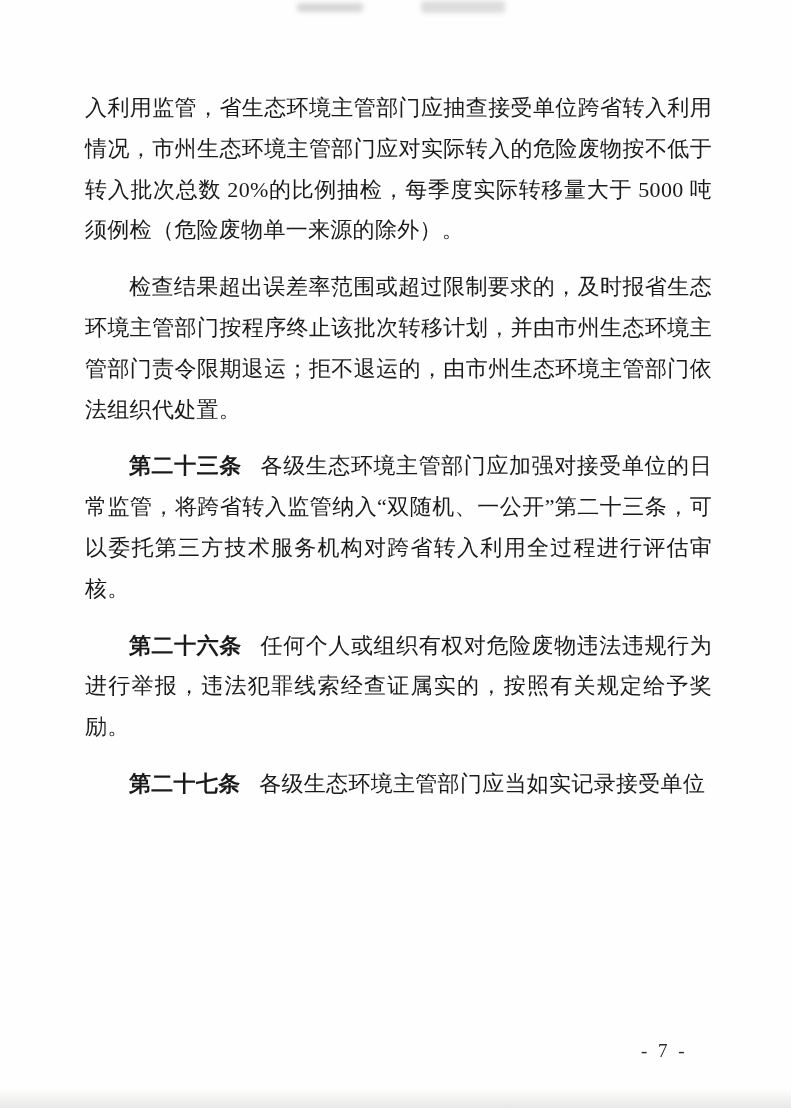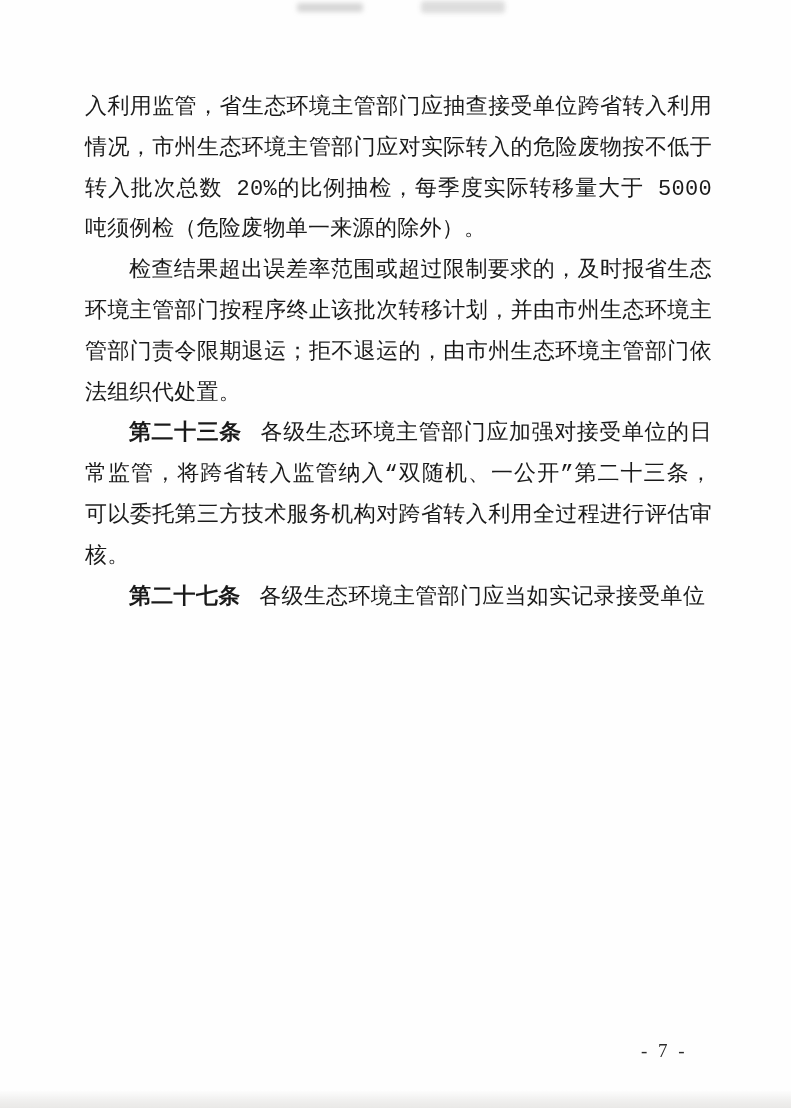--- a/index.html
+++ b/index.html
@@ -39,28 +39,28 @@
     position: absolute;
     left: 85px;
     top: 88px;
     width: 627px;
     color: #1a1a1a;
     font-size: 22px;
     line-height: 40.8px;
     text-align: justify;
     text-justify: inter-ideograph;
     letter-spacing: 0.3px;
-    font-family: Liberation Mono, monospace;
   }
   .content p {
     margin: 0;
     padding: 0;
   }
   .content p.indent {
     text-indent: 2em;
+    margin-top: 16px;
   }
   .term {
     font-weight: bold;
     margin-right: 0.85em;
   }
   .page-num {
     position: absolute;
     left: 641px;
     top: 1040px;
     font-size: 19px;
@@ -81,20 +81,21 @@
   <div class="content">
 
     <p><span>入利用监管，省生态环境主管部门应抽查接受单位跨省转入利用情况，市州生态环境主管部门应对实际转入的危险废物按不低于转入批次总数 20%的比例抽检，每季度实际转移量大于 5000 吨须例检（危险废物单一来源的除外）。</span></p>
 
     <p class="indent"><span>检查结果超出误差率范围或超过限制要求的，及时报省生态环境主管部门按程序终止该批次转移计划，并由市州生态环境主管部门责令限期退运；拒不退运的，由市州生态环境主管部门依法组织代处置。</span></p>
 
     <p class="indent"><span class="term">第二十三条</span><span>各级生态环境主管部门应加强对接受单位的日常监管，将跨省转入监管纳入“双随机、一公开”第二十三条，可以委托第三方技术服务机构对跨省转入利用全过程进行评估审核。</span></p>
 
 
 
+    <p class="indent"><span class="term">第二十六条</span><span>任何个人或组织有权对危险废物违法违规行为进行举报，违法犯罪线索经查证属实的，按照有关规定给予奖励。</span></p>
 
     <p class="indent"><span class="term">第二十七条</span><span>各级生态环境主管部门应当如实记录接受单位</span></p>
 
   </div>
 
   <div class="page-num">- 7 -</div>
 
   <div class="bottom-artifact"></div>
 
 </div>

